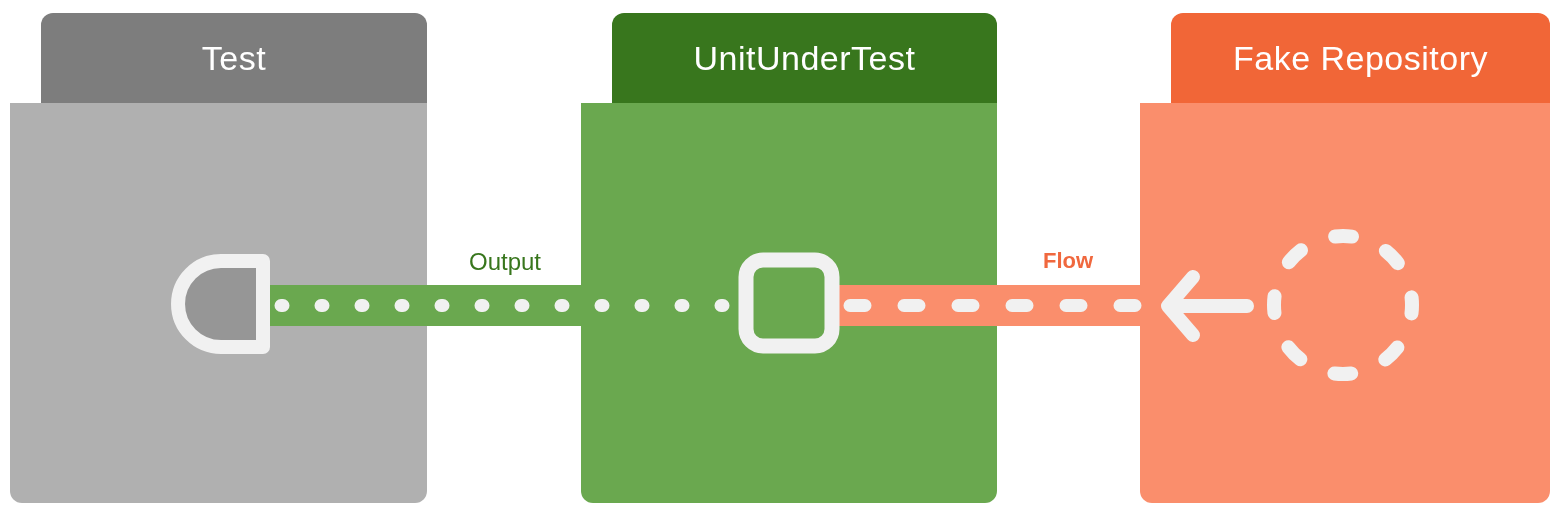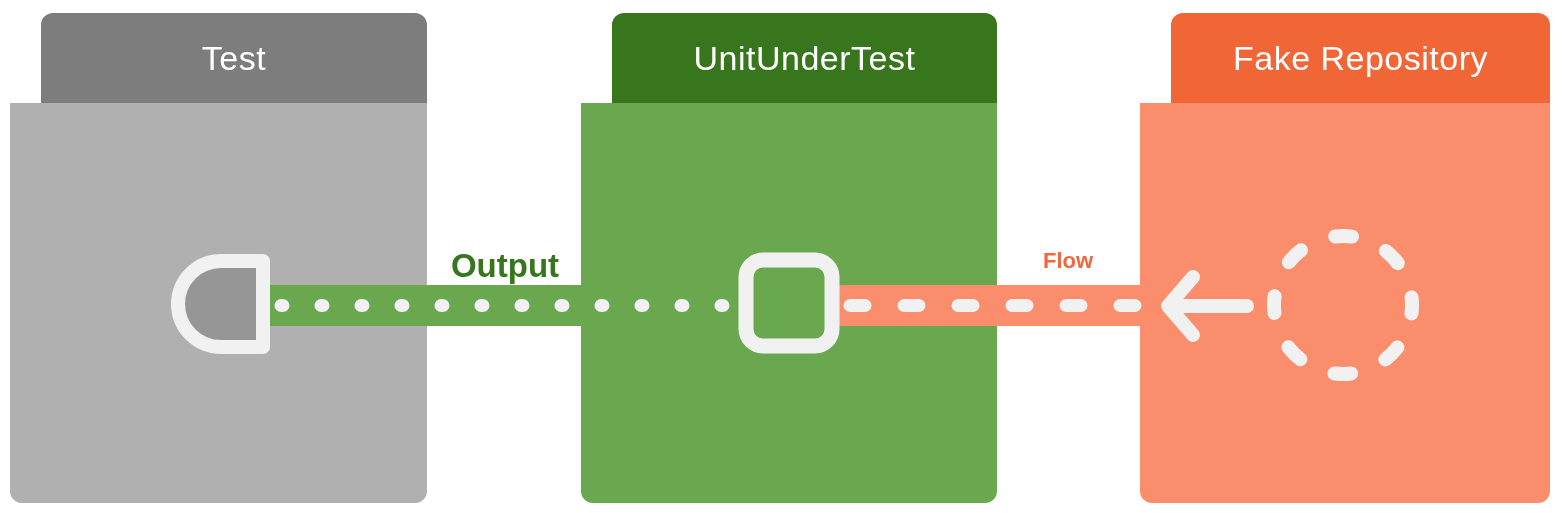--- a/index.html
+++ b/index.html
@@ -63,22 +63,22 @@
   }
   .conn-label {
     position: absolute;
     top: 249px;
     text-align: center;
     line-height: 1.05;
   }
   .label-output {
     left: 420px;
     width: 170px;
-    font-size: 33px;
-    font-weight: 700;
+    font-size: 24px;
+    font-weight: 400;
     color: #38761d;
   }
   .label-flow {
     left: 998px;
     width: 140px;
     font-size: 22px;
     font-weight: 700;
     color: #f0683e;
   }
 </style>

